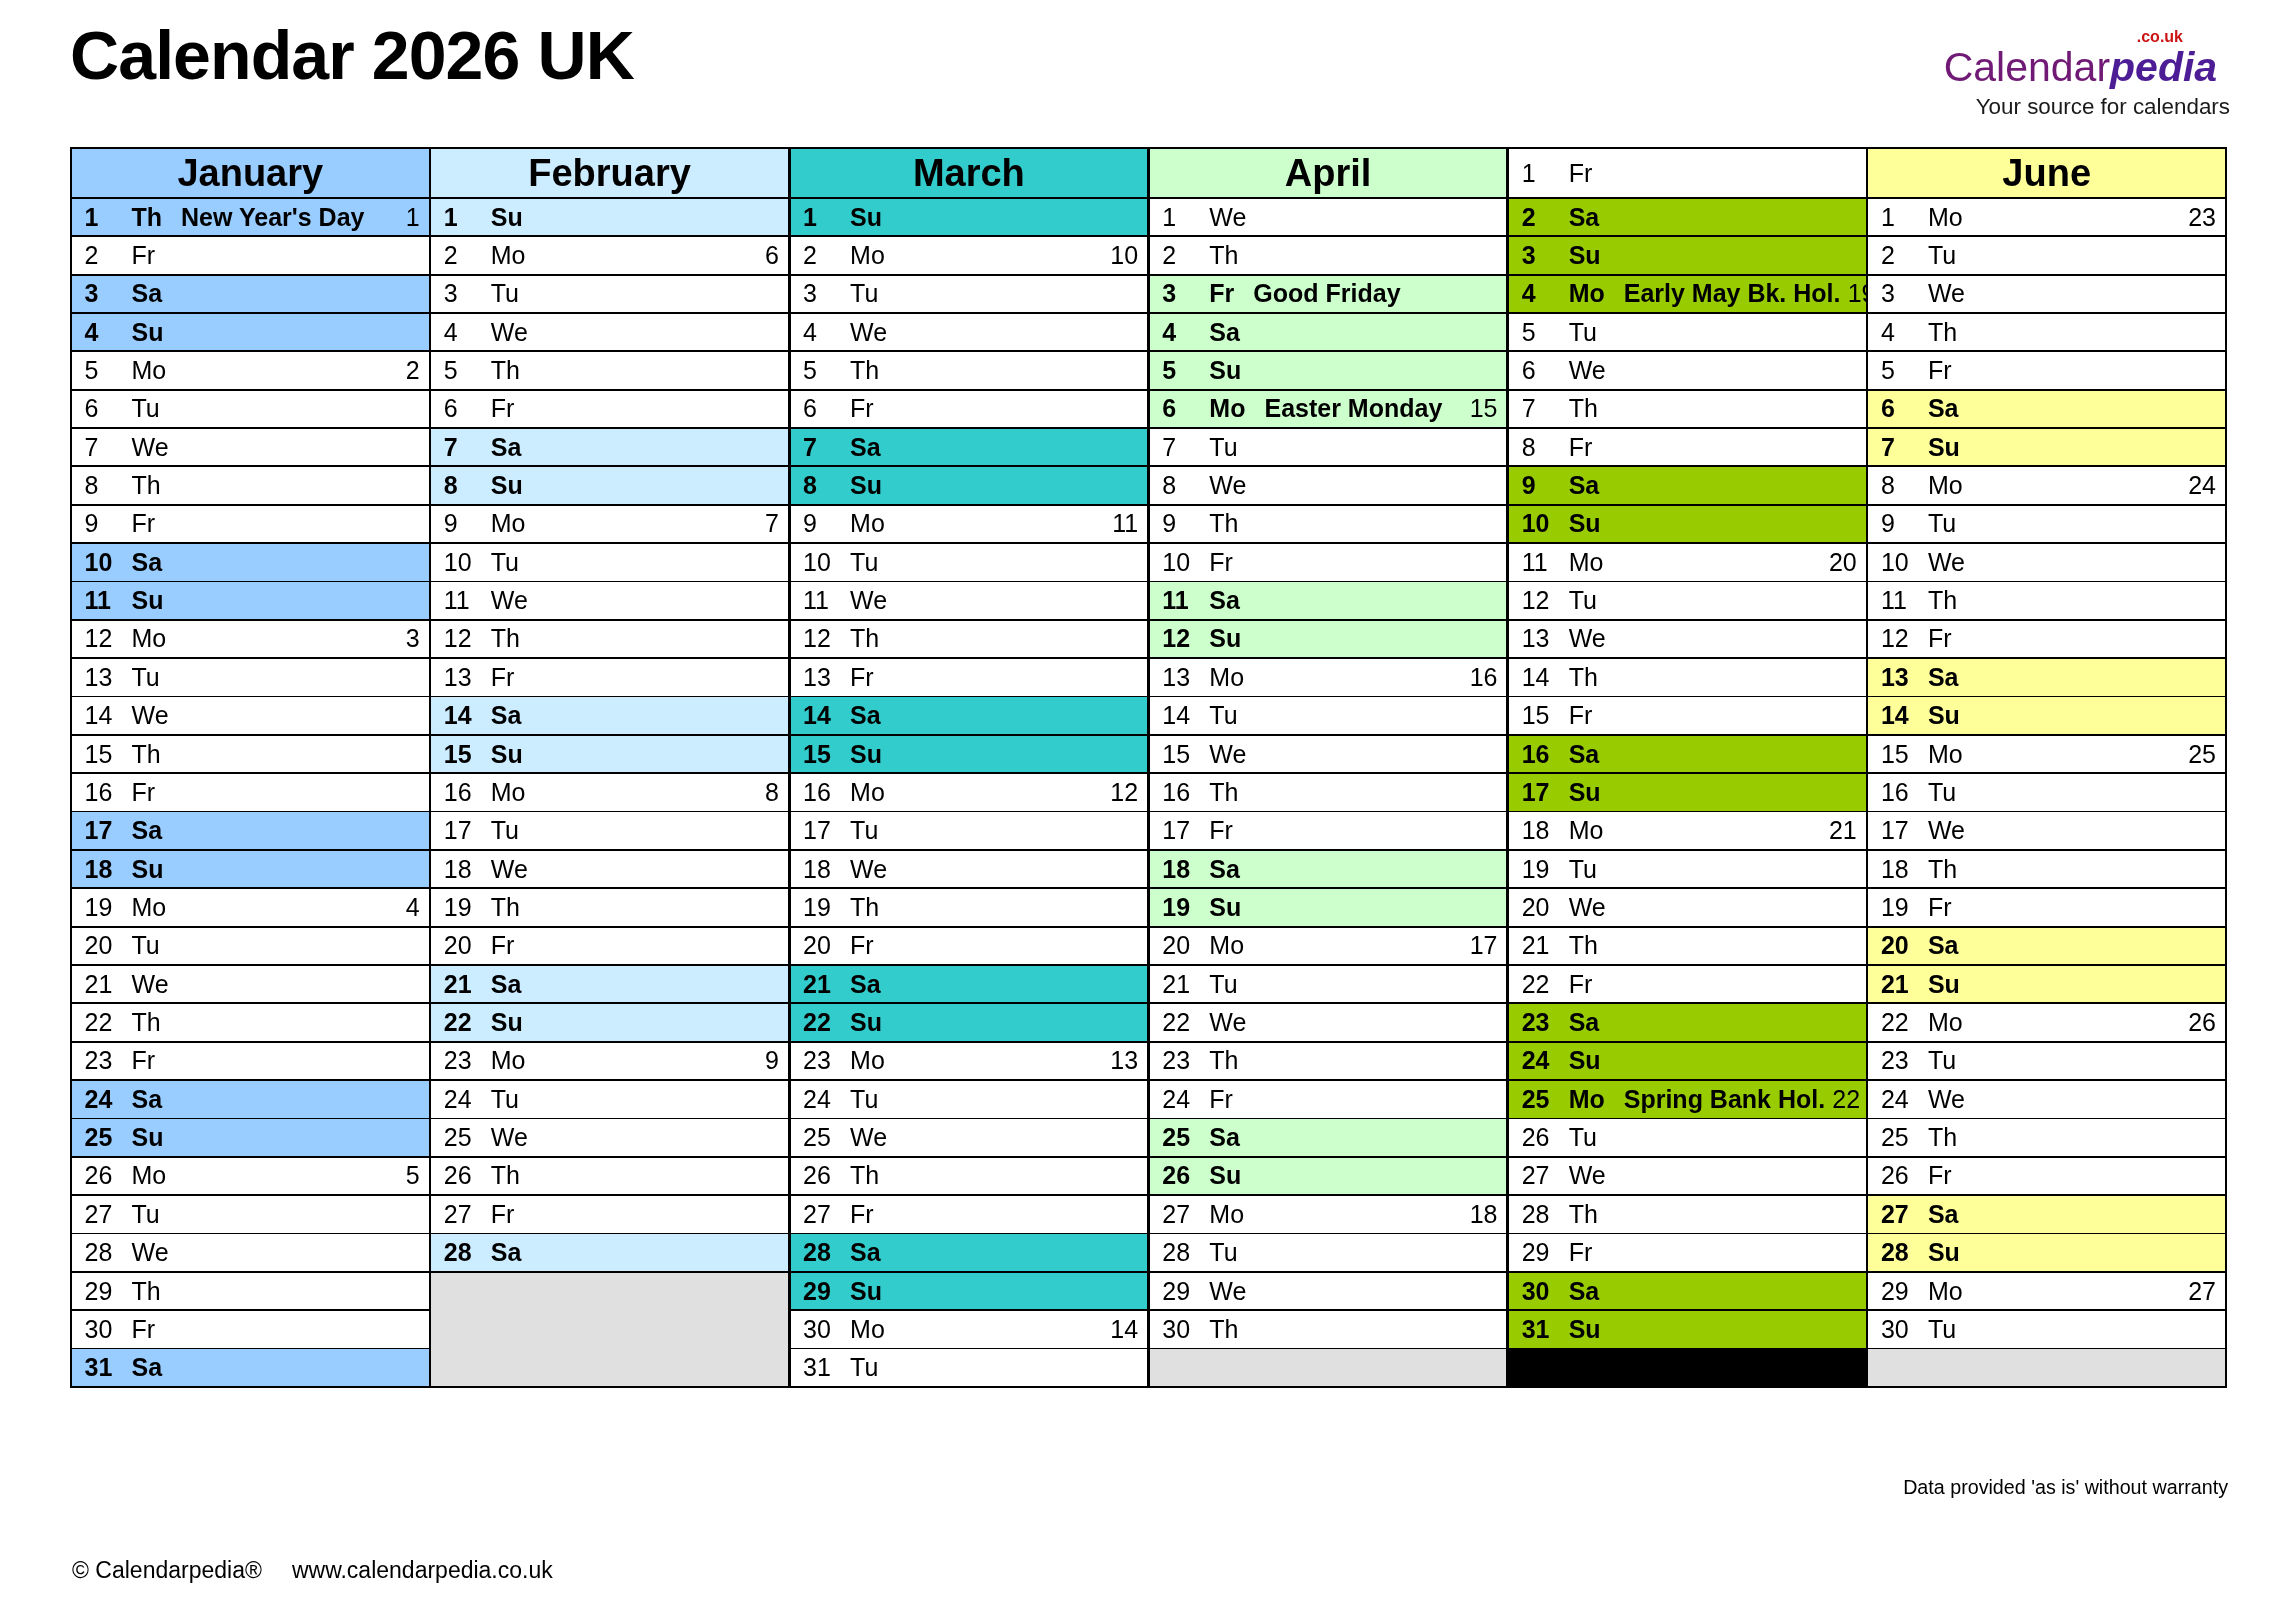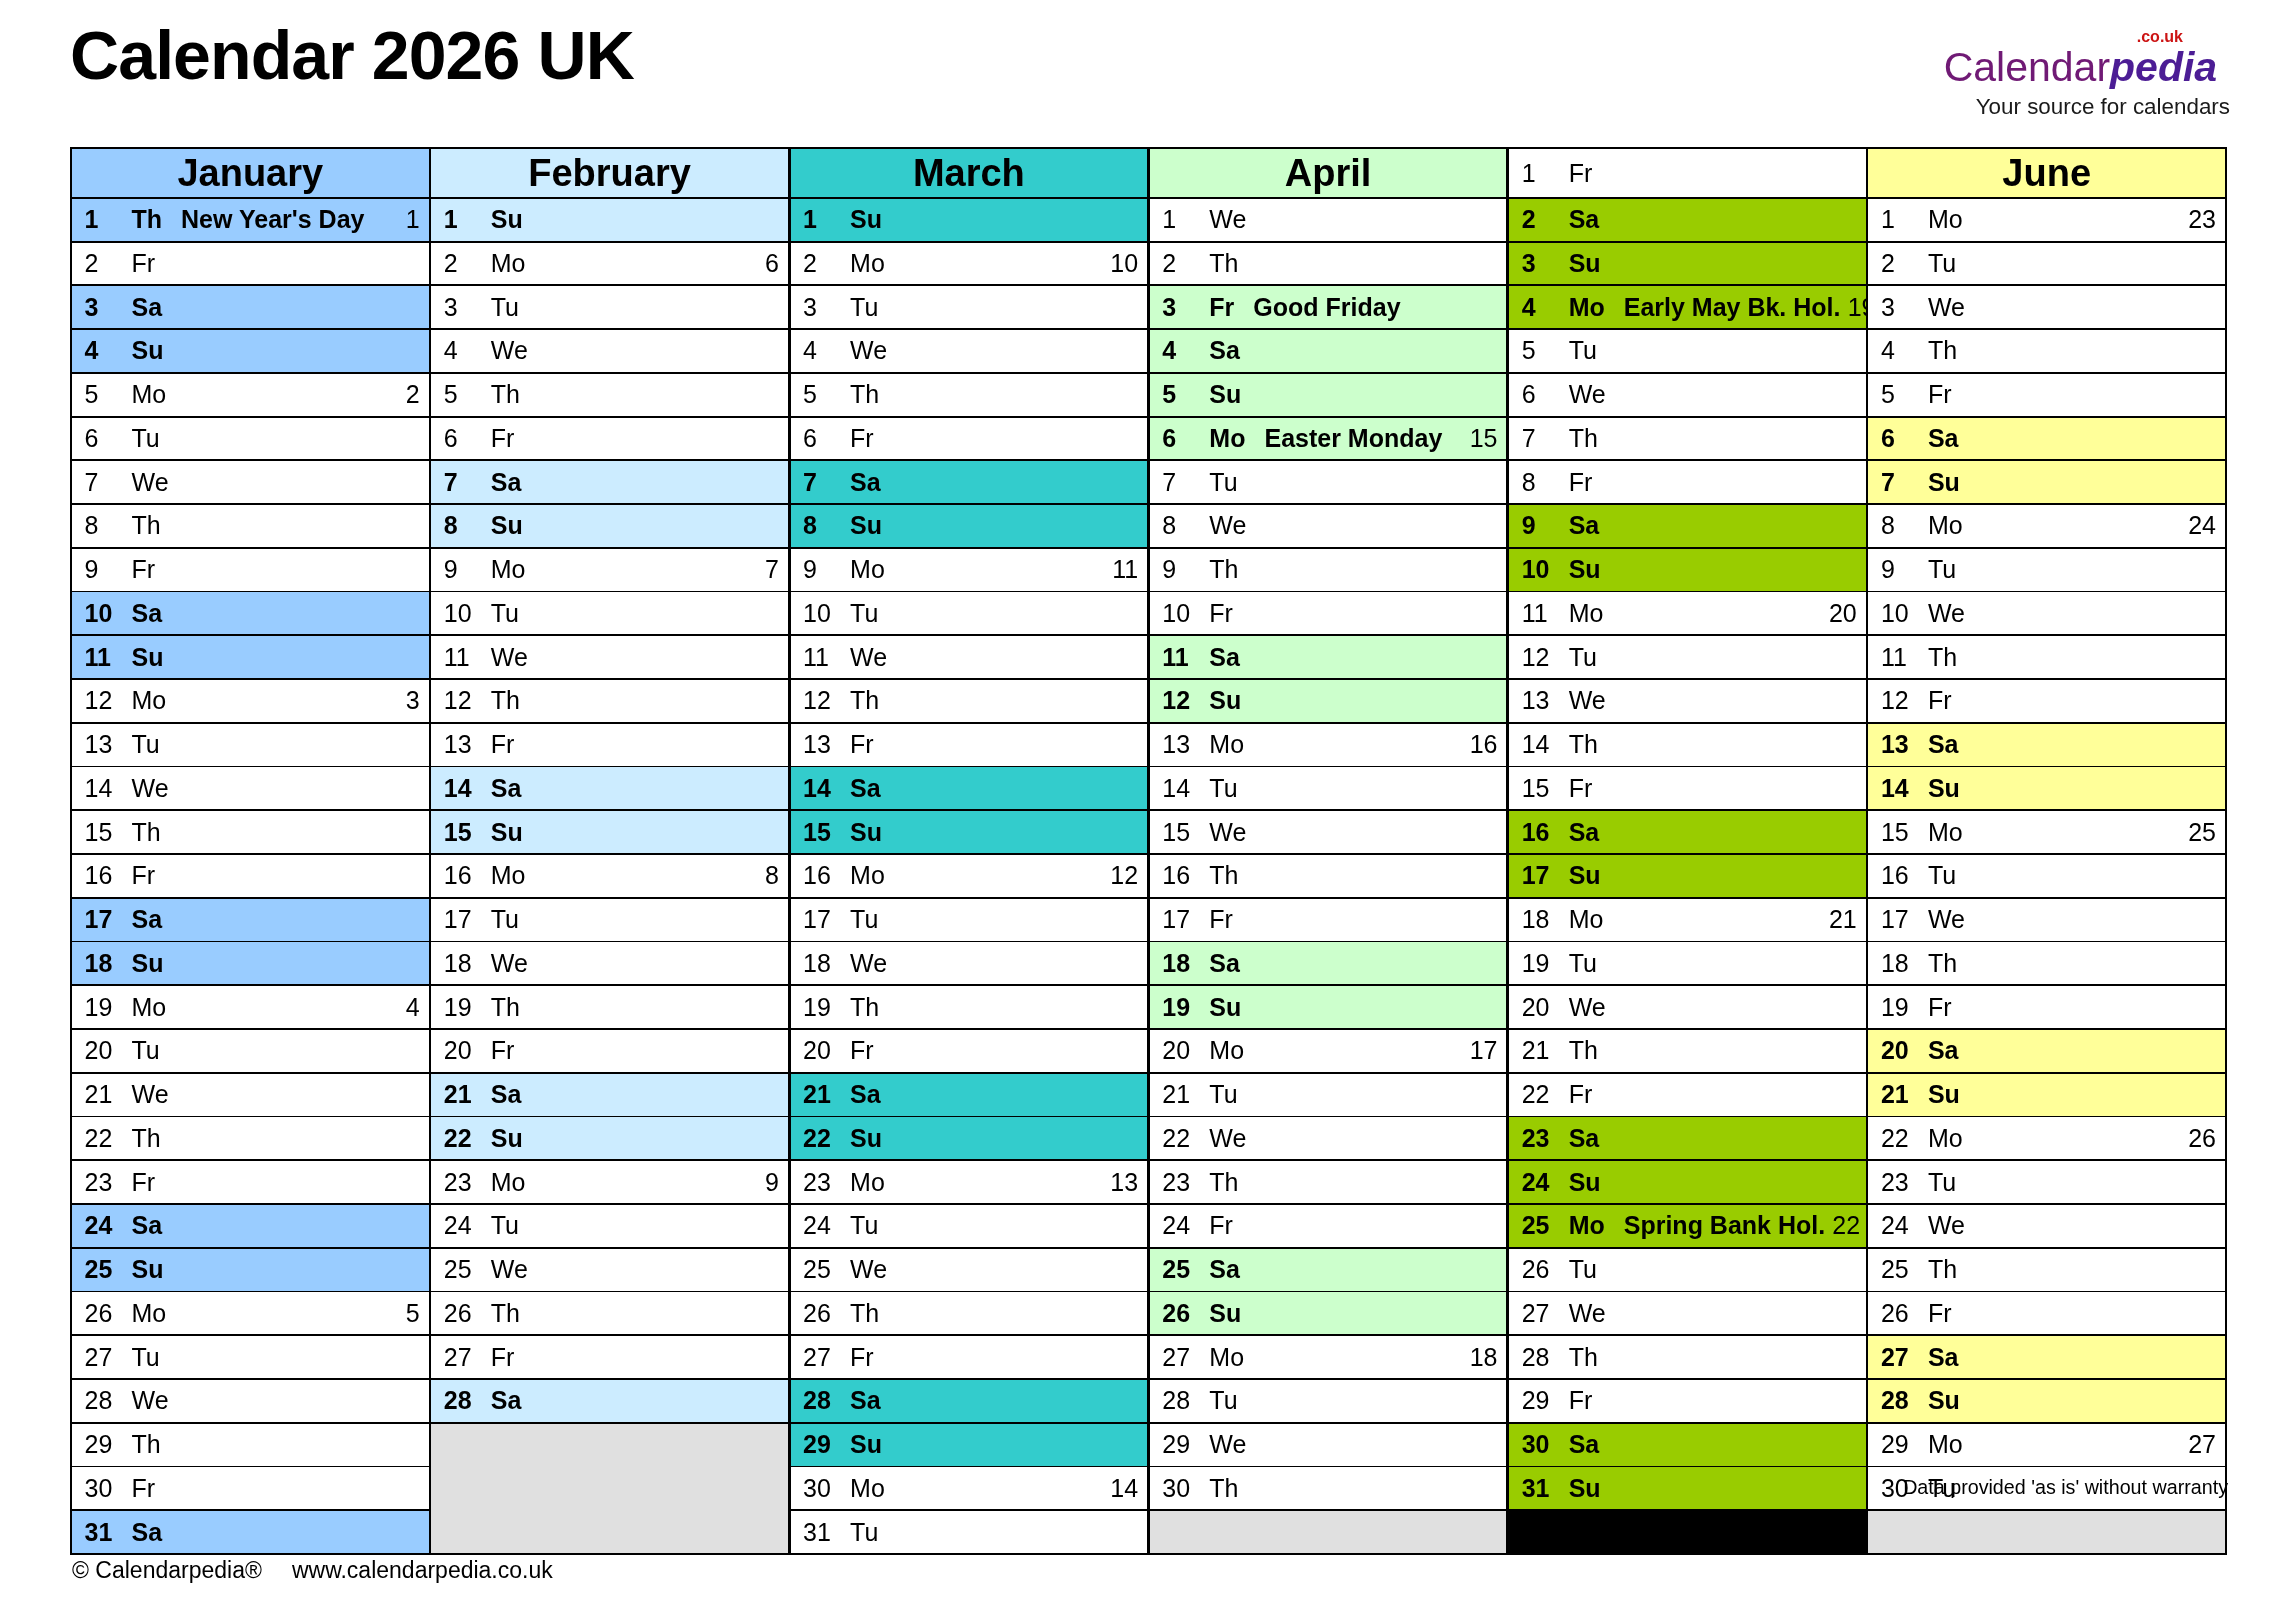--- a/index.html
+++ b/index.html
@@ -7,21 +7,21 @@
 
   .title{position:absolute;left:70px;top:16px;margin:0;font-size:68px;font-weight:bold;letter-spacing:-0.9px;}
 
   .logo{position:absolute;top:47px;right:63px;text-align:left;line-height:1;}
   .logo-line{position:relative;font-size:41px;white-space:nowrap;}
   .logo-main{color:#701a75;}
   .logo-accent{color:#4c1d95;font-weight:bold;font-style:italic;}
   .logo-tld{position:absolute;top:-18px;right:47px;font-size:16px;font-weight:bold;color:#cc1414;font-style:normal;text-align:right;}
   .logo-tagline{margin-top:8px;font-size:22.4px;color:#1a1a1a;margin-left:32px;}
 
-  .cal{position:absolute;left:70px;top:147px;width:2157px;height:1408px;box-sizing:border-box;
+  .cal{position:absolute;left:70px;top:147px;width:2157px;height:1241px;box-sizing:border-box;
        background:#000;border:2.7px solid #000;display:grid;grid-template-columns:repeat(6,1fr);column-gap:2.7px;}
   .month-col{display:grid;grid-template-rows:48px repeat(31,1fr);row-gap:1.8px;min-width:0;}
   .month-header{background:var(--hc);display:flex;align-items:center;justify-content:center;
                 font-size:38px;font-weight:bold;}
   .day-cell{background:#fff;display:flex;align-items:center;font-size:25px;
             padding:0 9px 0 12.5px;box-sizing:border-box;min-width:0;white-space:nowrap;overflow:hidden;}
   .day-cell.hl{background:var(--wc);}
   .dnum{flex:none;width:47px;}
   .dwd{flex:none;}
   .hl .dnum,.hl .dwd{font-weight:bold;}

